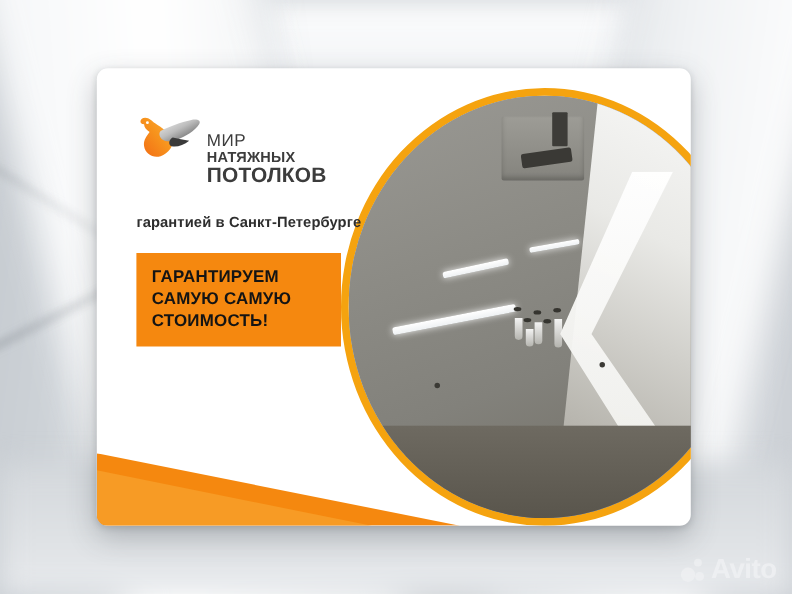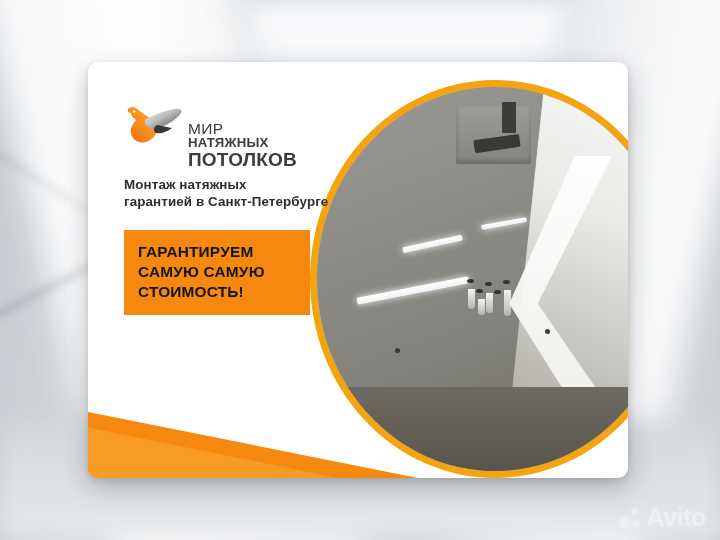--- a/index.html
+++ b/index.html
@@ -194,21 +194,21 @@
         </svg>
       </div>
       <div class="logo-text">
         <span class="lt1">МИР</span>
         <span class="lt2">НАТЯЖНЫХ</span>
         <span class="lt3">ПОТОЛКОВ</span>
       </div>
     </div>
 
     <div class="subtitle">
-      <span>Монтаж натяжных</span><br>
+      <br>
       <span>гарантией в Санкт-Петербурге</span>
     </div>
 
     <div class="promo">
       <div>ГАРАНТИРУЕМ</div>
       <div>САМУЮ САМУЮ</div>
       <div>СТОИМОСТЬ!</div>
     </div>
 
 

